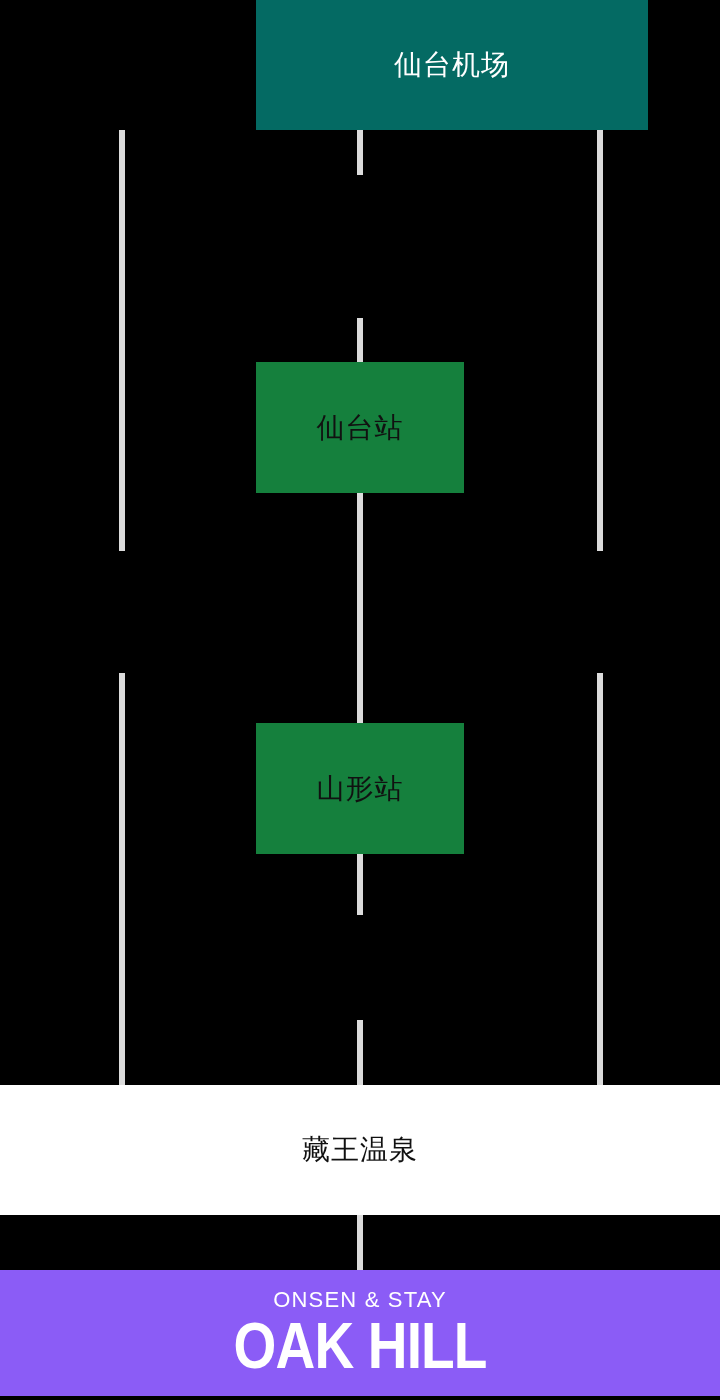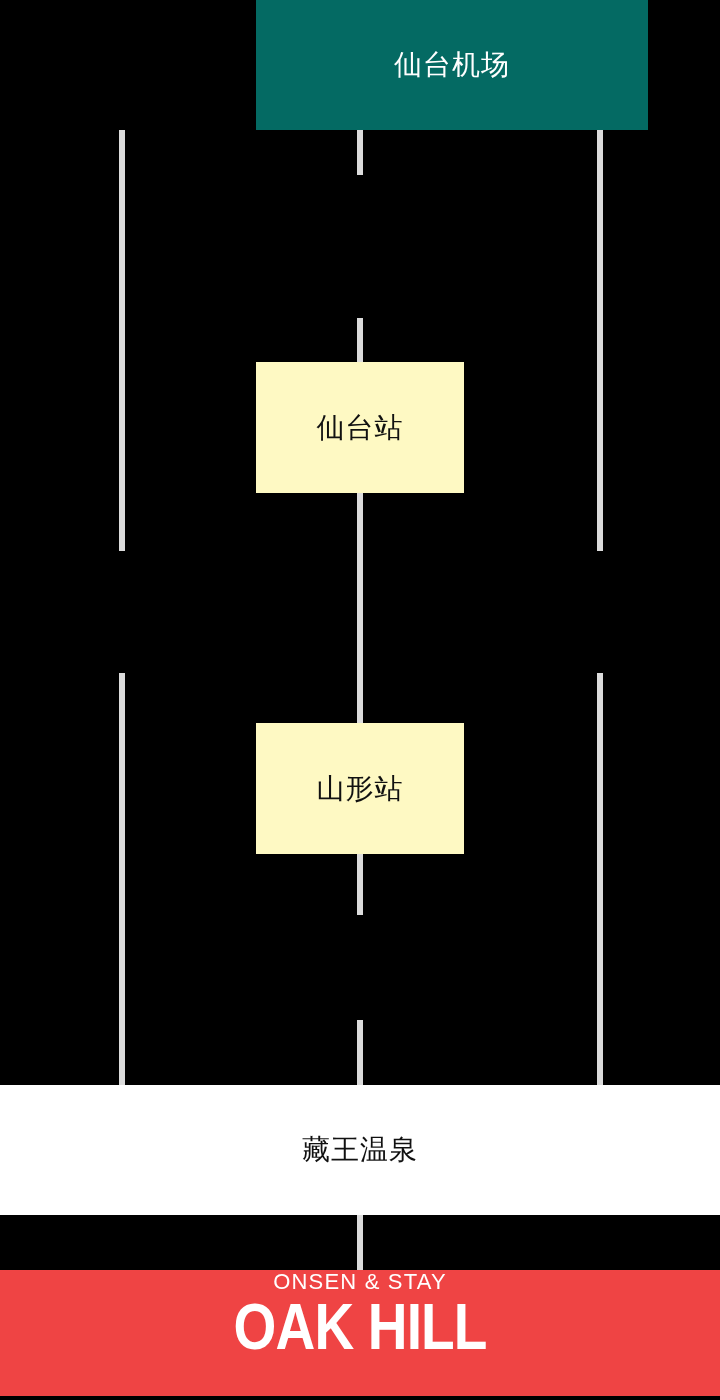--- a/index.html
+++ b/index.html
@@ -41,21 +41,21 @@
     width:6px;
     background:#dcdcdc;
   }
 
   
   .station-card {
     position:absolute;
     left:256px;
     width:208px;
     height:131px;
-    background:#fef9c3;
+    background:#15803d;
     display:flex;
     align-items:center;
     justify-content:center;
     z-index:3;
   }
   .station-card .station-label {
     color:#111111;
     font-size:28px;
     letter-spacing:1px;
     line-height:1;
@@ -81,24 +81,25 @@
     letter-spacing:1px;
     line-height:1;
     white-space:nowrap;
   }
 
   
   #footer {
     position:absolute;
     left:0; top:1270px;
     width:720px; height:126px;
-    background:#ef4444;
+    background:#8b5cf6;
     display:flex;
     flex-direction:column;
     align-items:center;
+    justify-content:center;
     z-index:5;
   }
   #footer .brand-tagline {
     color:#ffffff;
     font-size:22px;
     letter-spacing:1.2px;
     line-height:1.05;
     font-weight:400;
     white-space:nowrap;
   }

